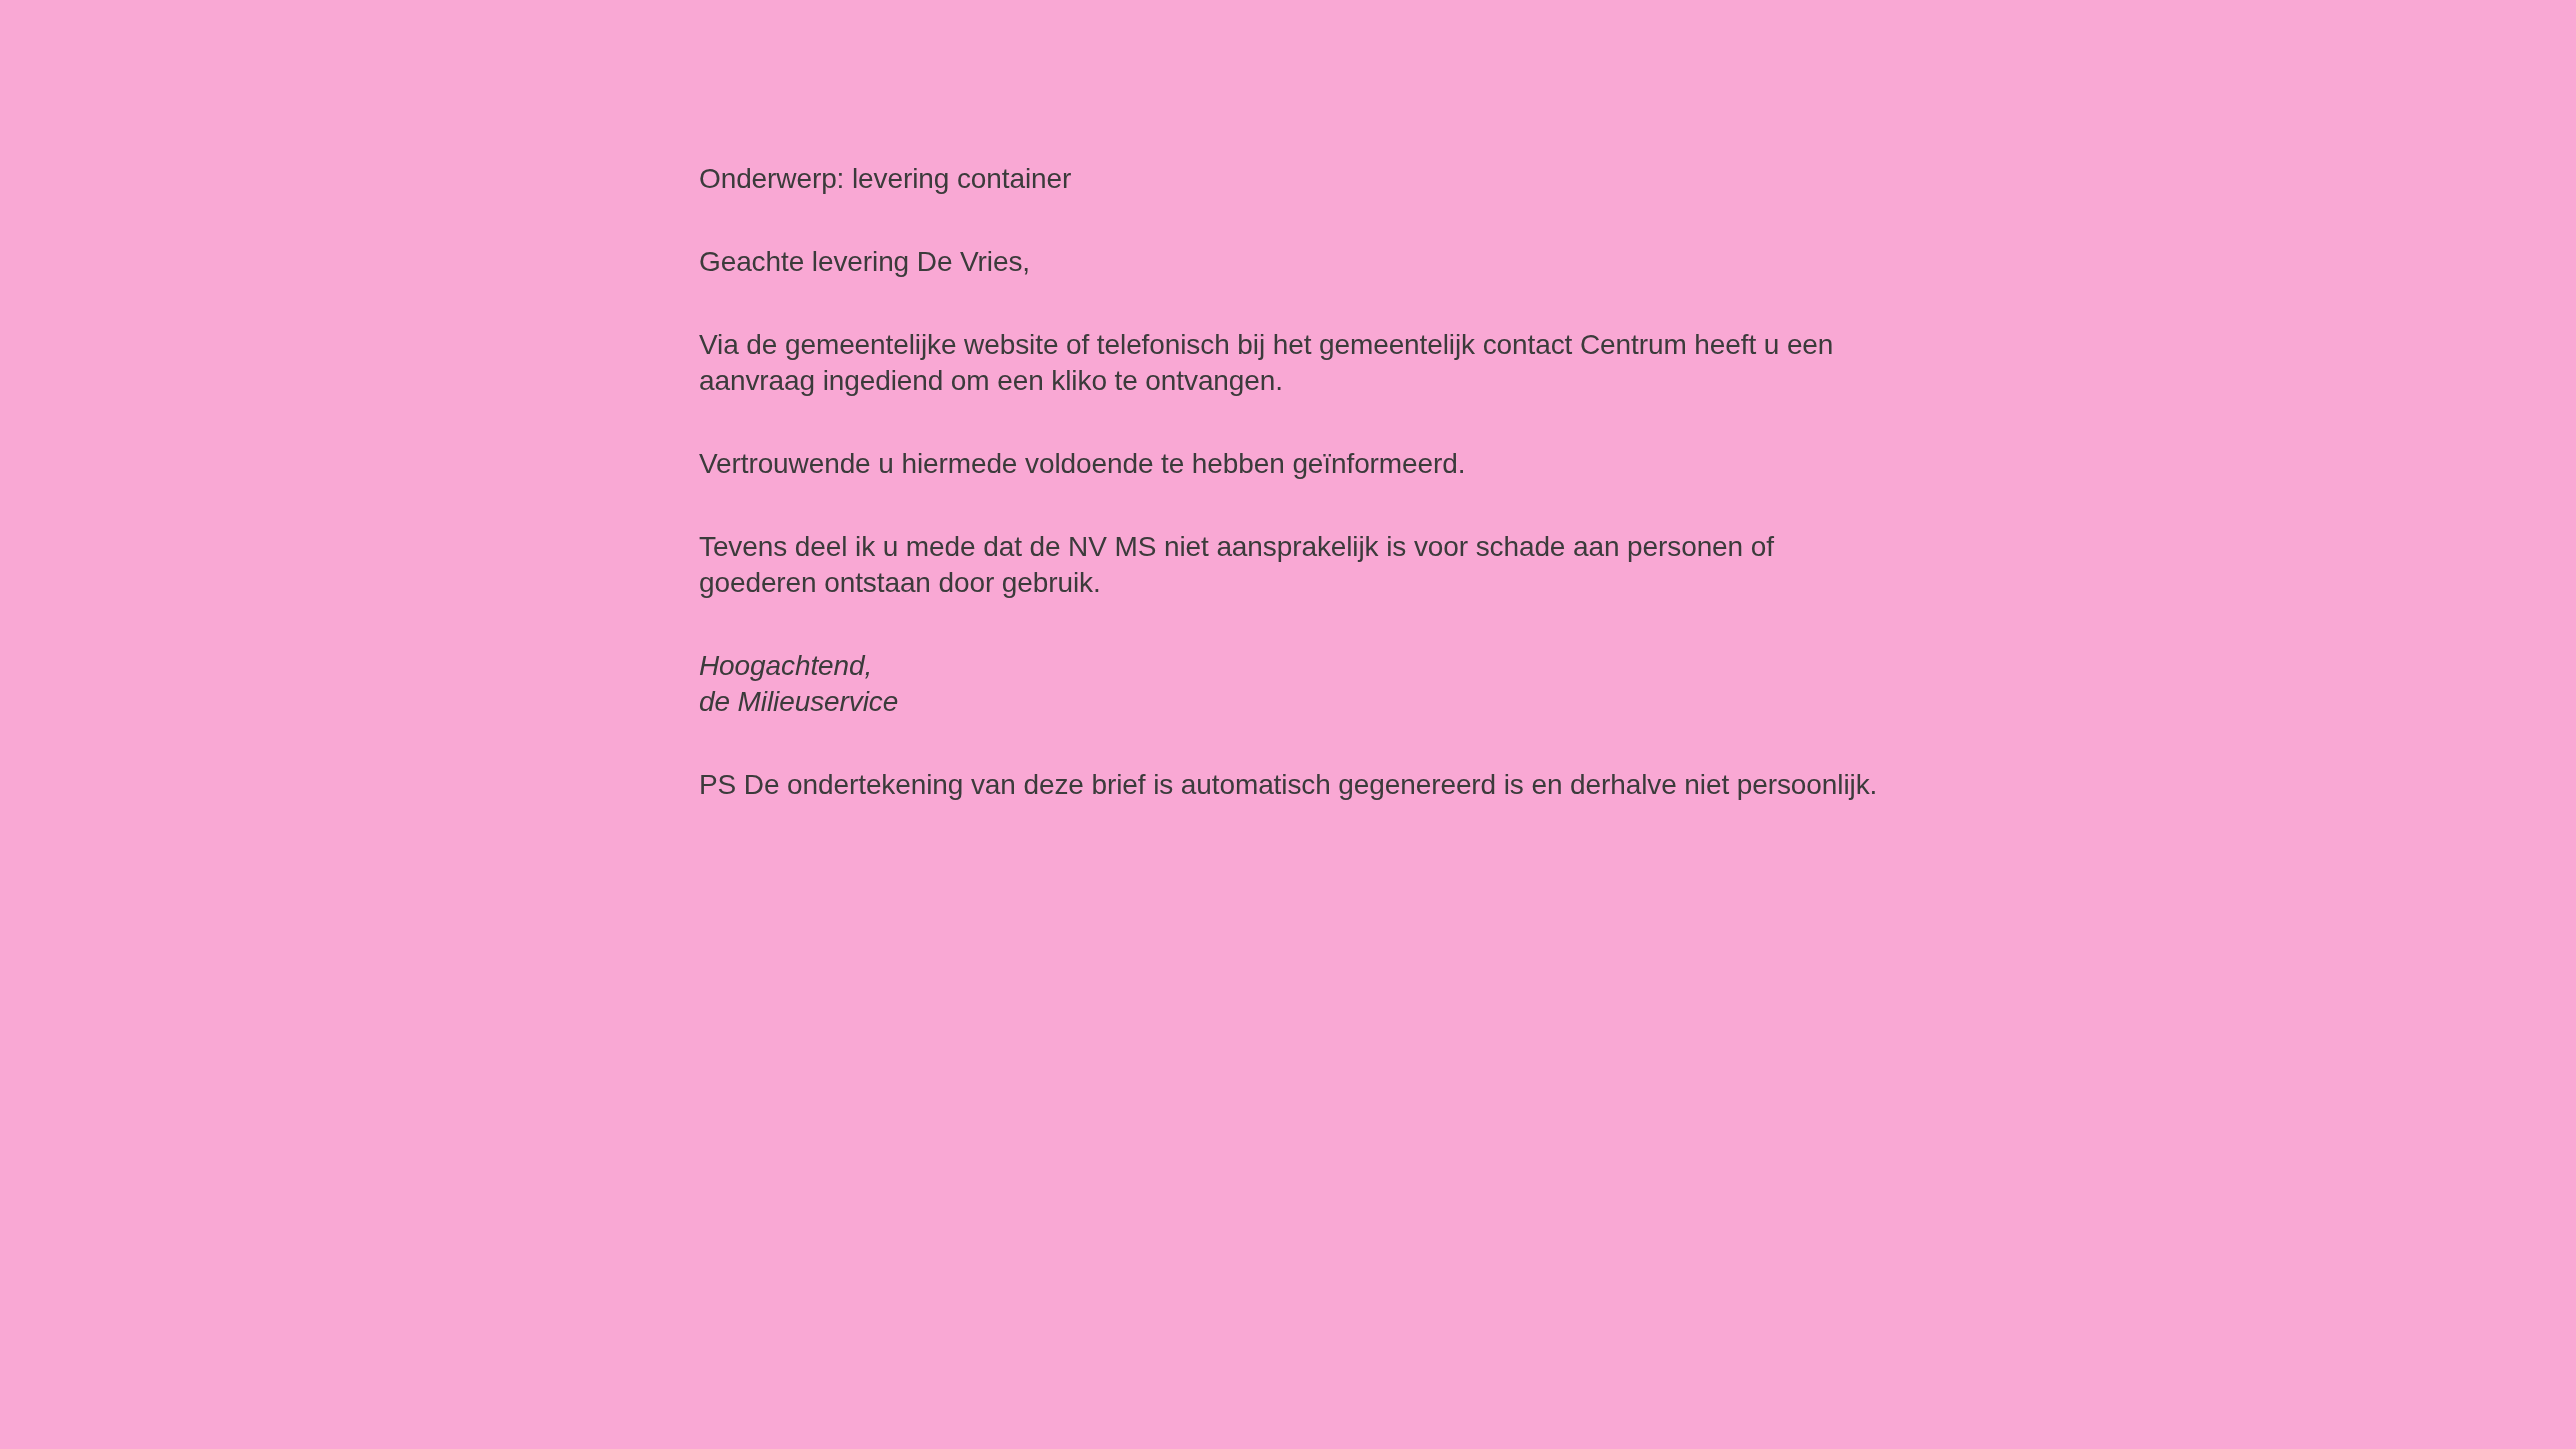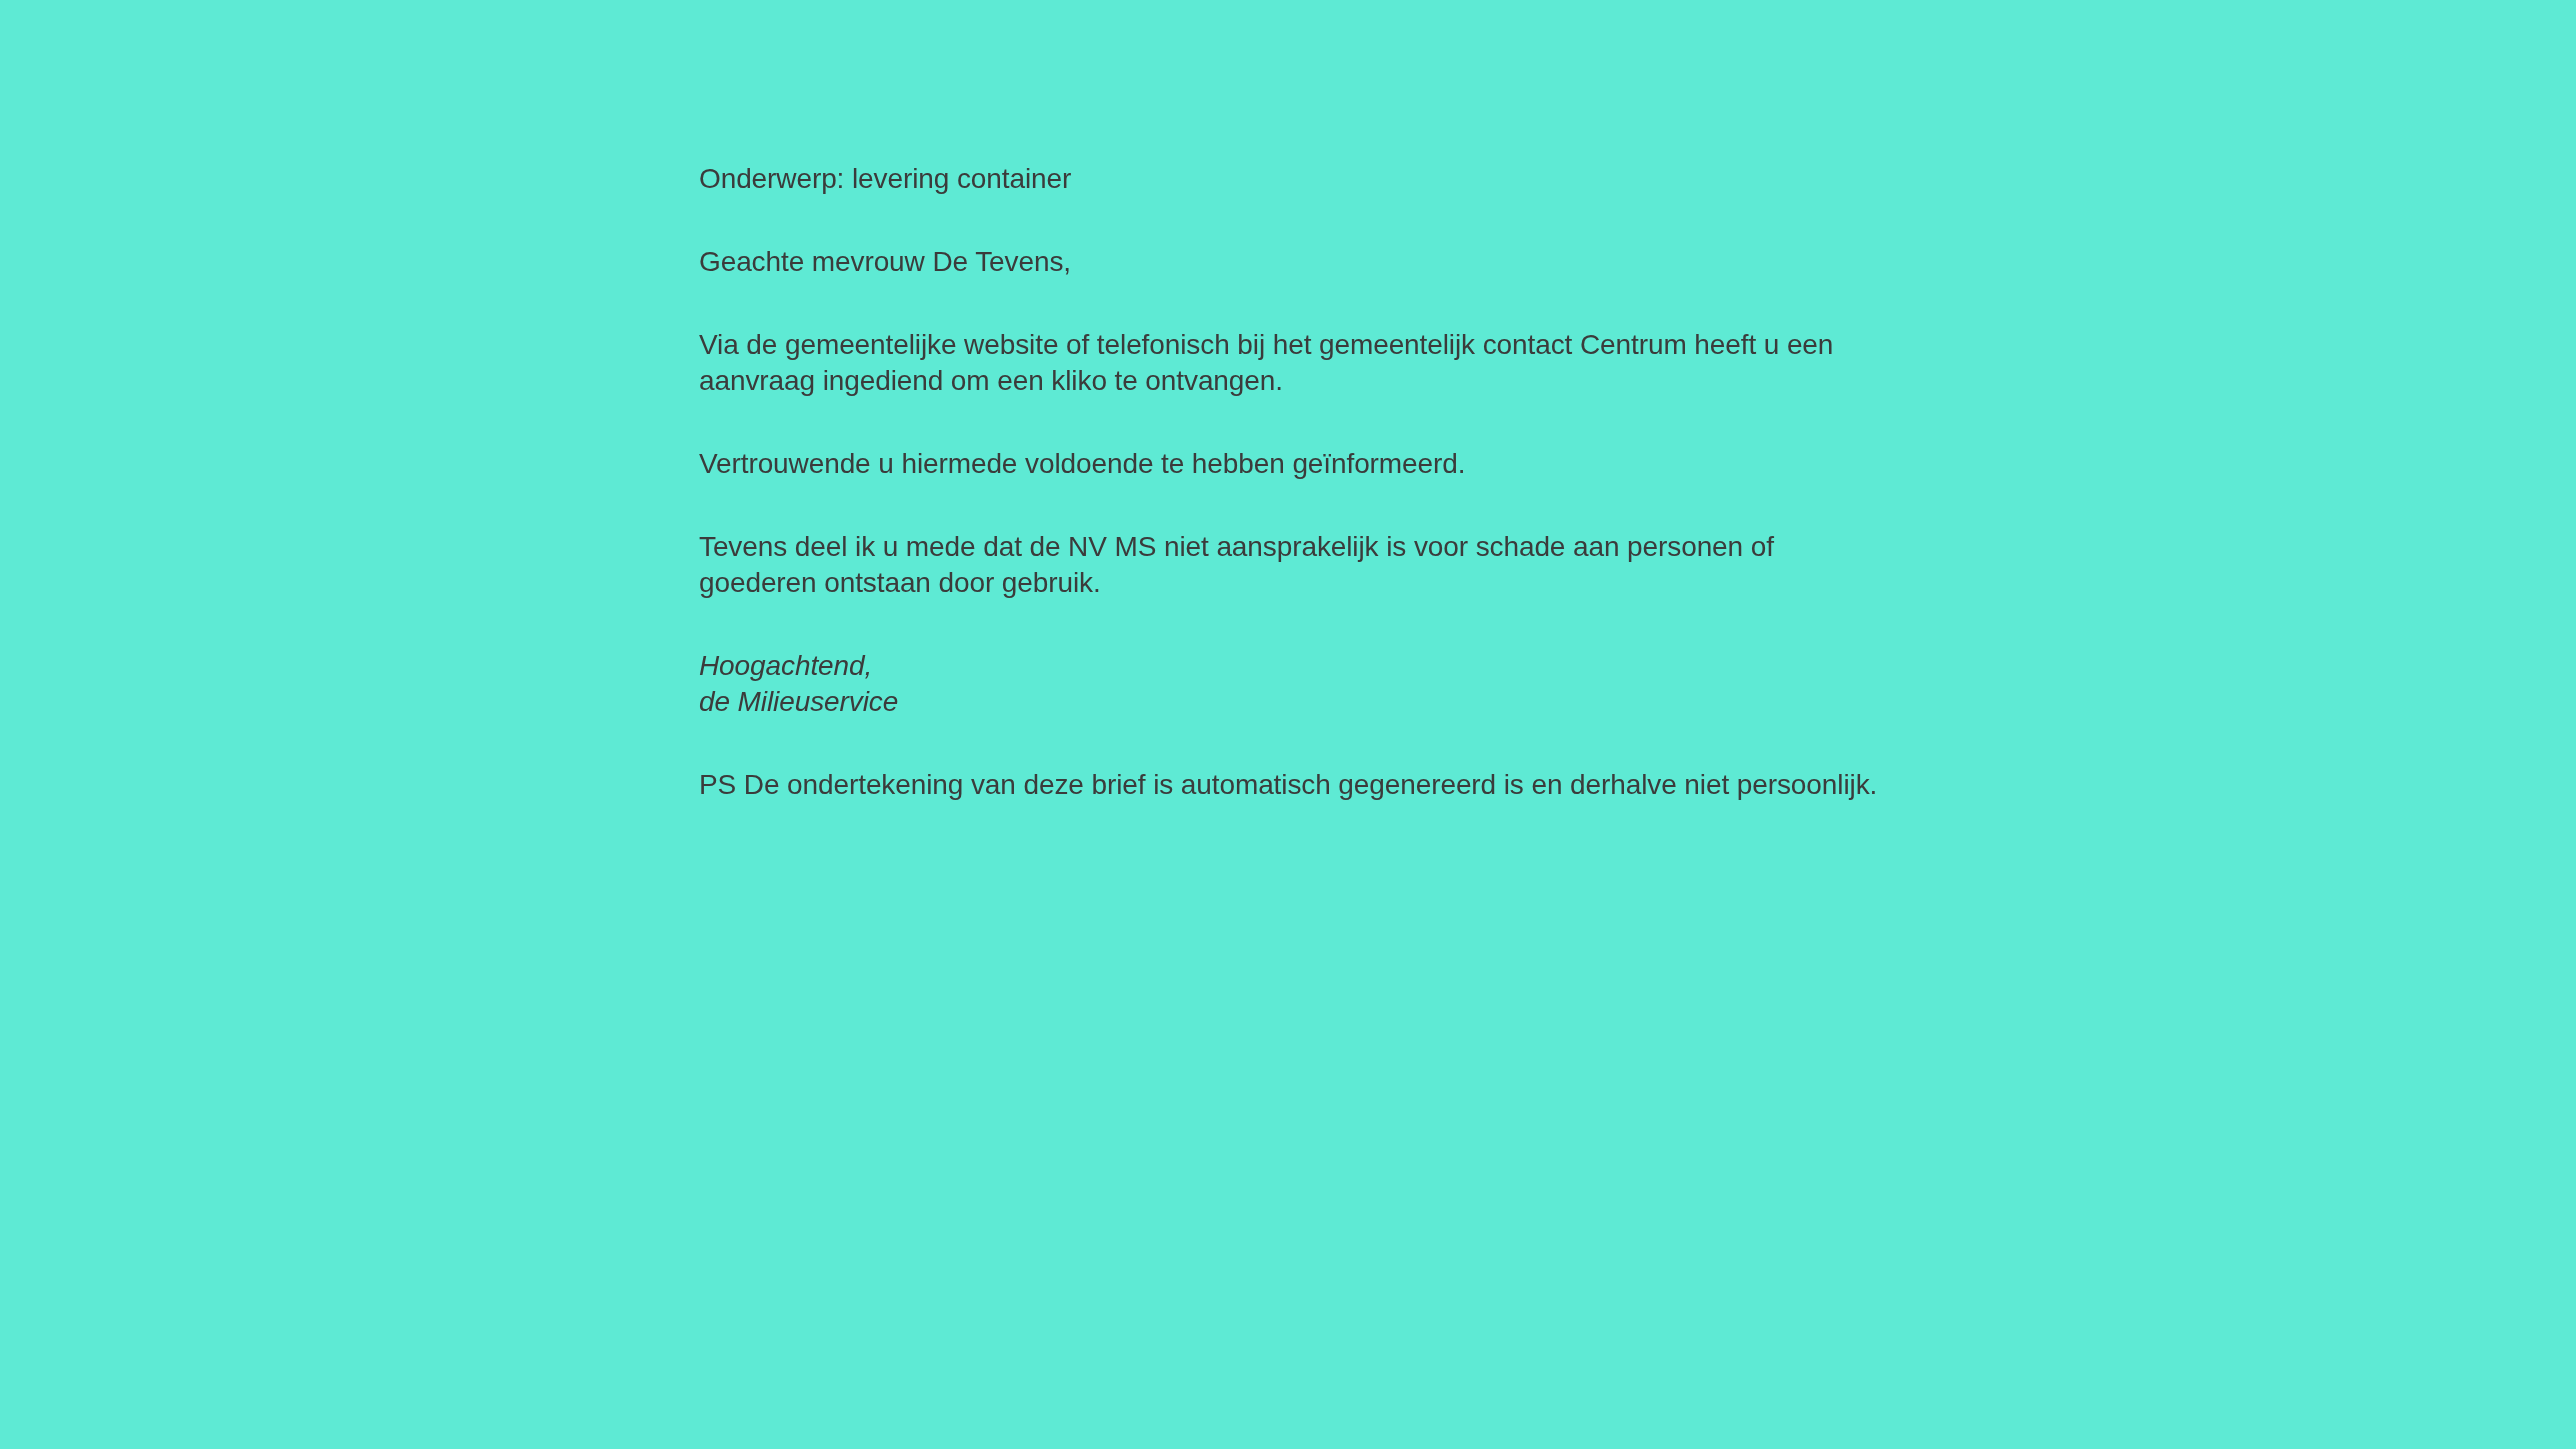--- a/index.html
+++ b/index.html
@@ -13,21 +13,21 @@
     height: 1449px;
     font-family: "Liberation Sans", "DejaVu Sans", sans-serif;
     -webkit-font-smoothing: antialiased;
     overflow: hidden;
   }
 
   #letter-page {
     position: relative;
     width: 2576px;
     height: 1449px;
-    background: #5eead4;
+    background: #f9a8d4;
     box-sizing: border-box;
   }
 
   #letter-body {
     position: absolute;
     left: 699px;
     top: 161px;
     width: 1199px;
   }
 
@@ -54,21 +54,21 @@
 </style>
 </head>
 <body>
 
 <div id="letter-page">
 
   <article id="letter-body">
 
     <p class="letter-para">Onderwerp: levering container</p>
 
-    <p class="letter-para">Geachte mevrouw De Tevens,</p>
+    <p class="letter-para">Geachte levering De Vries,</p>
 
     <p class="letter-para">Via de gemeentelijke website of telefonisch bij het gemeentelijk contact Centrum heeft u een aanvraag ingediend om een kliko te ontvangen.</p>
 
 
 
     <p class="letter-para">Vertrouwende u hiermede voldoende te hebben geïnformeerd.</p>
 
     <p class="letter-para">Tevens deel ik u mede dat de NV MS niet aansprakelijk is voor schade aan personen of goederen ontstaan door gebruik.</p>
 
     <p class="letter-para signature">Hoogachtend,

